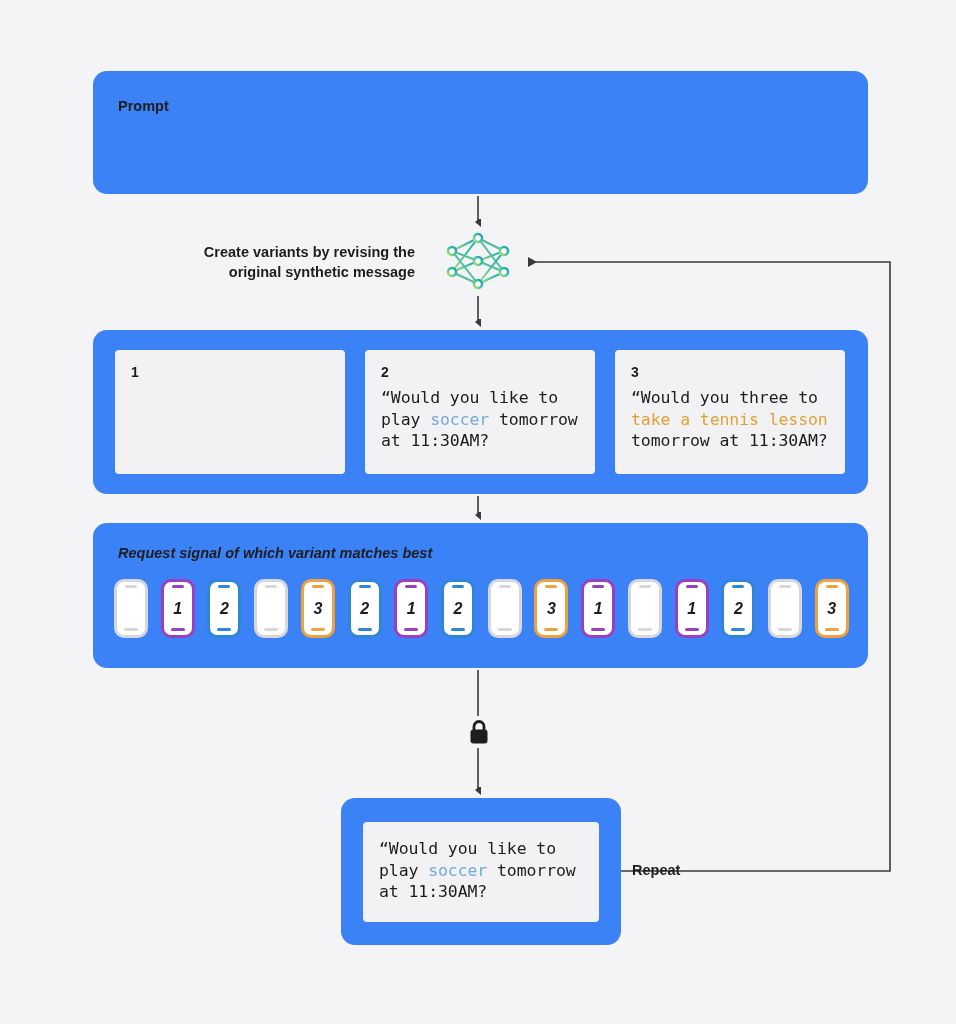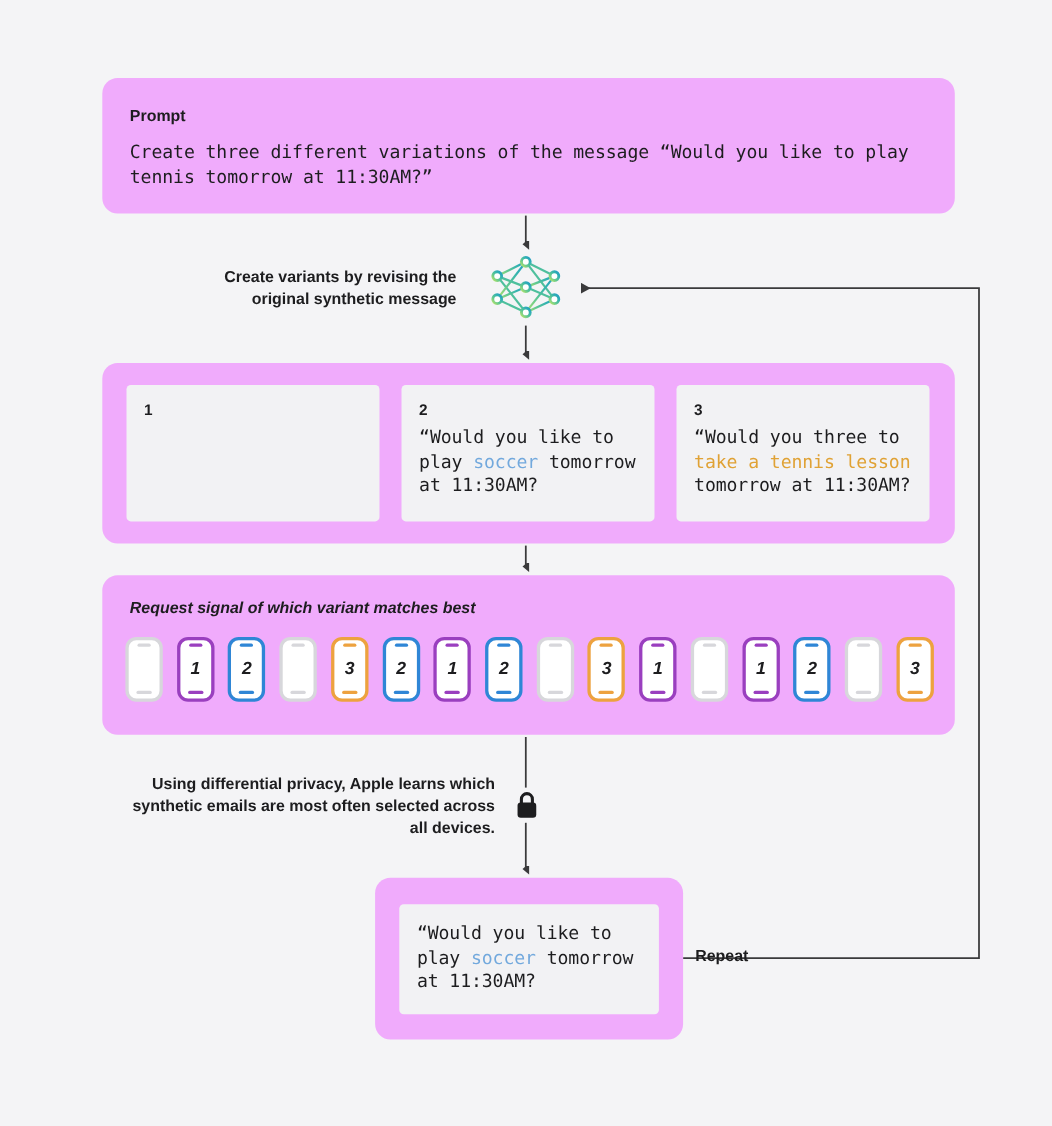--- a/index.html
+++ b/index.html
@@ -16,21 +16,21 @@
   }
   .stage {
     position: relative;
     width: 956px;
     height: 1024px;
   }
 
   
   .card {
     position: absolute;
-    background: #f0abfc;
+    background: #3b82f6;
     border-radius: 14px;
   }
   .inner-box {
     background: #f2f2f4;
     border-radius: 4px;
   }
 
   .mono {
     font-family: "DejaVu Sans Mono", monospace;
     font-size: 16.5px;
@@ -250,21 +250,20 @@
 
     <line x1="478" y1="670" x2="478" y2="716" stroke="#3a3a3c" stroke-width="1.6"></line>
 
     <line x1="478" y1="748" x2="478" y2="790" stroke="#3a3a3c" stroke-width="1.6" marker-end="url(#ah-down)"></line>
 
     <path d="M 621 871 L 890 871 L 890 262 L 533 262" fill="none" stroke="#3a3a3c" stroke-width="1.6" marker-end="url(#ah-left)"></path>
   </svg>
 
   <div class="card" id="prompt-card">
     <div class="hd label-bold">Prompt</div>
-    <div class="body mono">Create three different variations of the message “Would you like to play tennis tomorrow at 11:30AM?”</div>
   </div>
 
   <div class="side-label" id="label-create">Create variants by revising the original synthetic message</div>
 
   <div id="nn-icon">
     <svg viewBox="0 0 70 62" width="70" height="62">
       <defs>
         <linearGradient id="nnGrad" x1="0" y1="1" x2="1" y2="0">
           <stop offset="0%" stop-color="#b7e36b"></stop>
           <stop offset="35%" stop-color="#62c98f"></stop>
@@ -396,21 +395,20 @@
           <span class="home"></span>
         </div>
         <div class="phone c-orange">
           <span class="notch"></span>
           <span>3</span>
           <span class="home"></span>
         </div>
       </div>
   </div>
 
-  <div class="side-label" id="label-dp">Using differential privacy, Apple learns which synthetic emails are most often selected across all devices.</div>
 
   <div id="lock-icon">
     <svg viewBox="0 0 24 28" width="24" height="28">
       <path d="M7 12 V8.5 a5 5 0 0 1 10 0 V12" fill="none" stroke="#1d1d1f" stroke-width="2.8"></path>
       <rect x="3.5" y="11.5" width="17" height="14" rx="3" fill="#1d1d1f"></rect>
     </svg>
   </div>
 
   <div class="card" id="result-card">
     <div class="inner-box">

